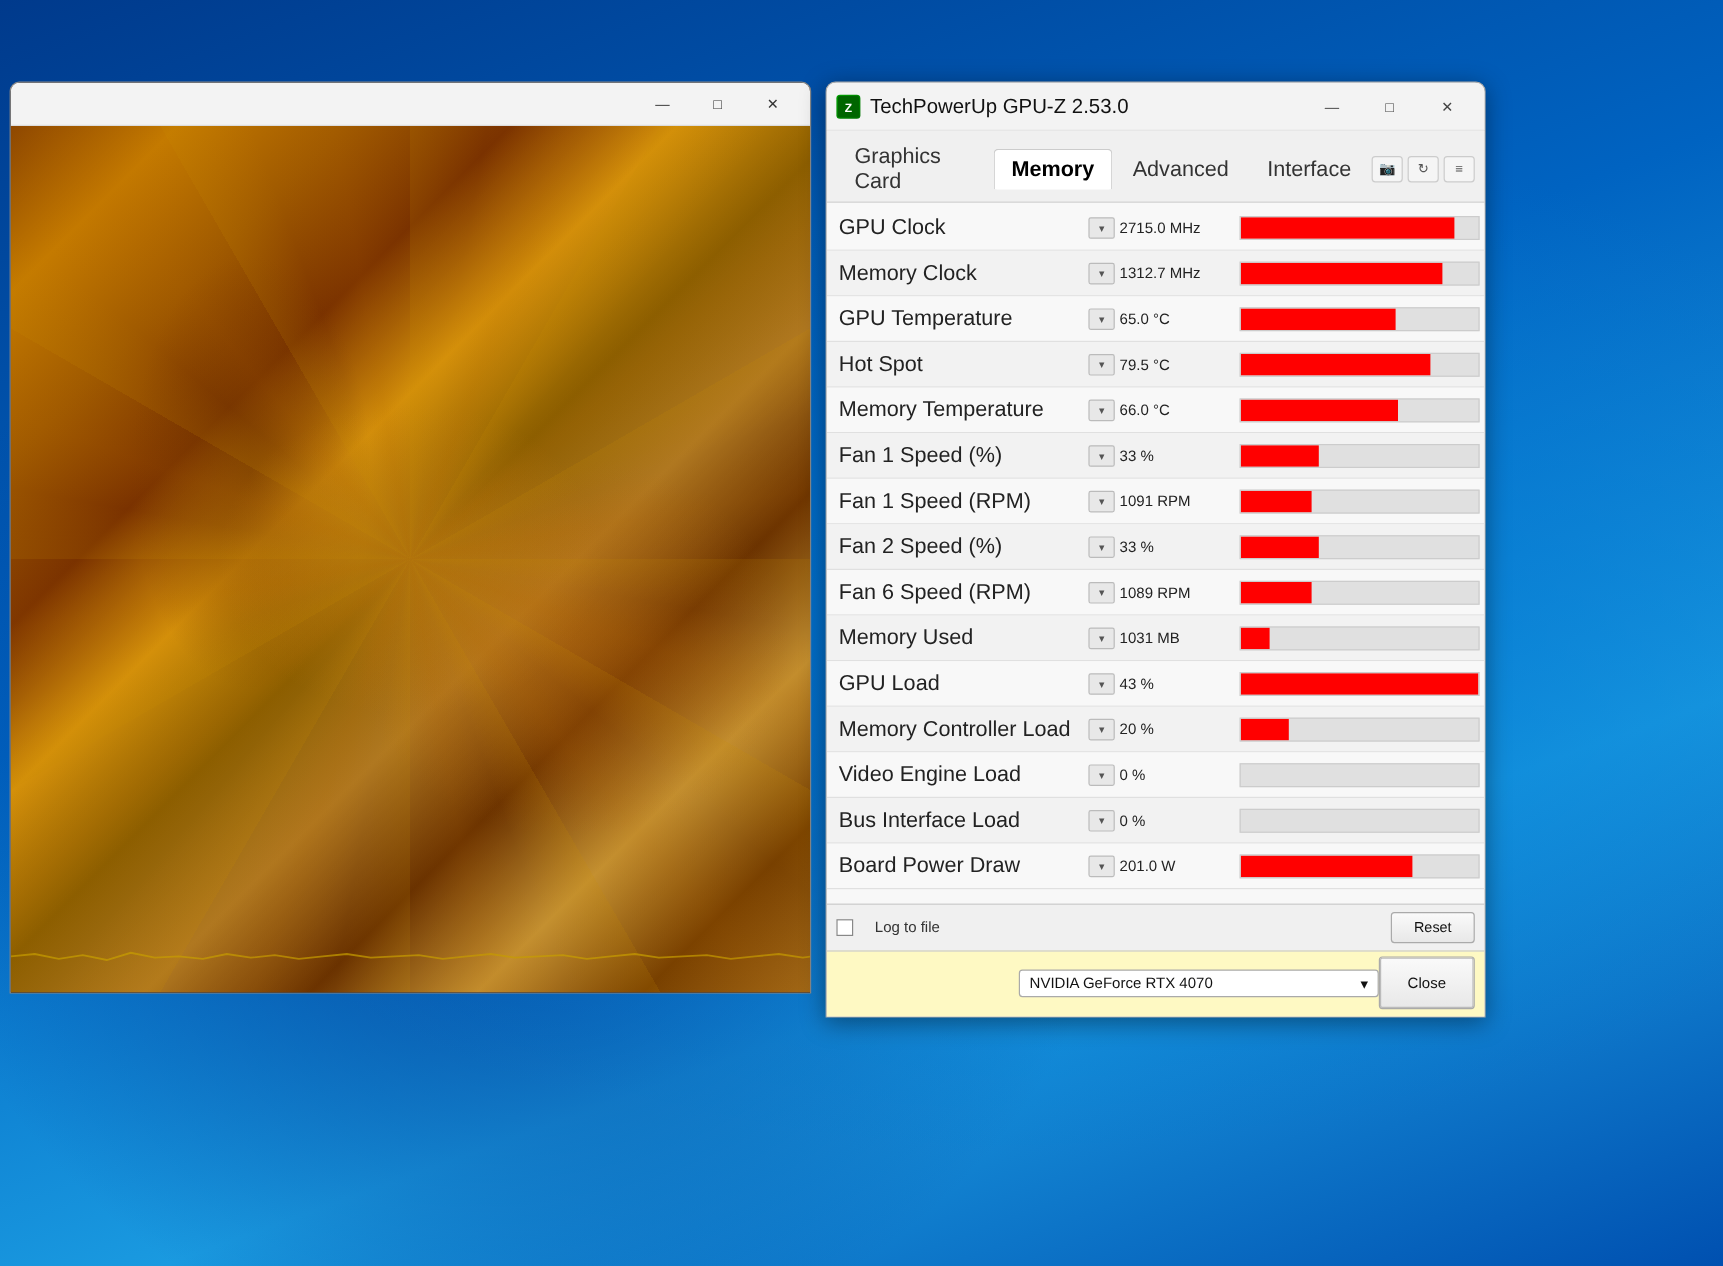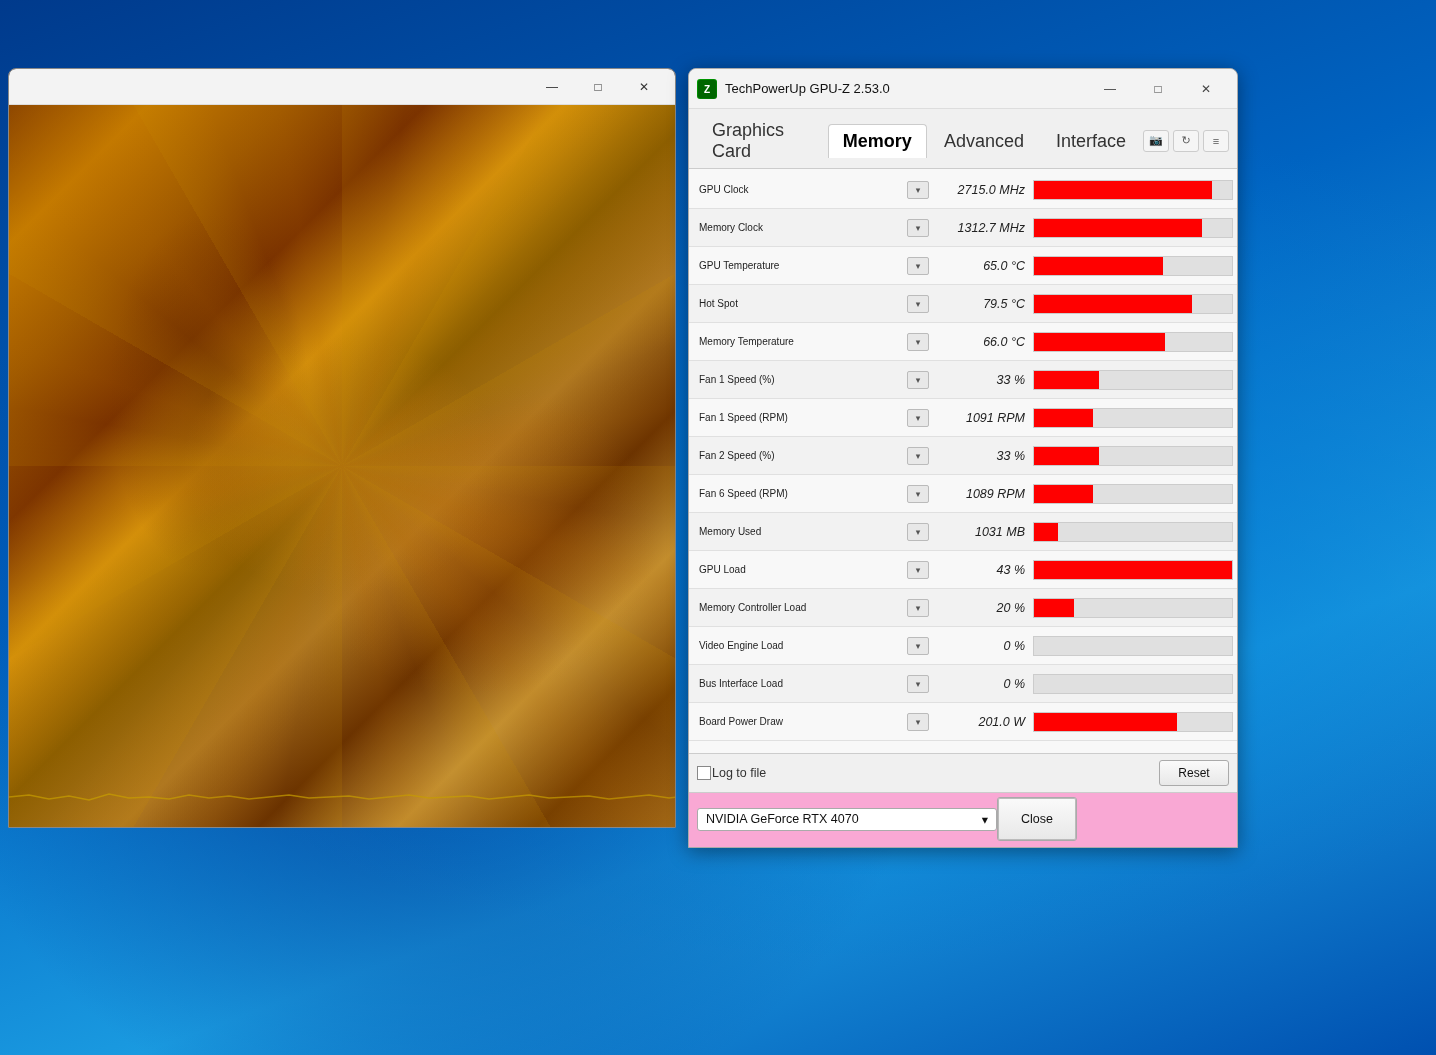--- a/index.html
+++ b/index.html
@@ -131,21 +131,21 @@
       margin-right: 8px;
       font-size: 10px;
       display: flex;
       align-items: center;
       justify-content: center;
       color: white;
       font-weight: bold;
     }
     .gpuz-title-text {
       flex: 1;
-      font-size: 13px;
+      font-size: 17px;
       color: #111;
     }
     .gpuz-win-btns {
       display: flex;
       gap: 2px;
     }
     .gpuz-win-btn {
       width: 46px;
       height: 30px;
       display: flex;
@@ -234,21 +234,21 @@
       height: 38px;
       border-bottom: 1px solid #e0e0e0;
       background: #f8f8f8;
       padding: 0 4px;
     }
     .sensor-row:nth-child(even) {
       background: #f2f2f2;
     }
     .sensor-name {
       width: 210px;
-      font-size: 10px;
+      font-size: 18px;
       color: #222;
       padding-left: 6px;
       white-space: nowrap;
     }
     .sensor-dropdown {
       width: 30px;
       display: flex;
       align-items: center;
       justify-content: center;
     }
@@ -262,23 +262,22 @@
       align-items: center;
       justify-content: center;
       font-size: 9px;
       color: #555;
       cursor: pointer;
     }
     .sensor-value {
       width: 100px;
       font-size: 12.5px;
       color: #222;
-      text-align: right;
+      text-align: left;
       padding-right: 8px;
-      font-style: italic;
     }
     .sensor-bar-container {
       flex: 1;
       height: 20px;
       background: #e0e0e0;
       border: 1px solid #ccc;
       overflow: hidden;
       position: relative;
     }
     .sensor-bar {
@@ -292,21 +291,21 @@
       padding: 6px 8px;
       background: #f0f0f0;
       border-top: 1px solid #ccc;
       display: flex;
       align-items: center;
       justify-content: space-between;
     }
     .gpuz-footer-left {
       display: flex;
       align-items: center;
-      gap: 1px;
+      gap: 18px;
     }
     .log-checkbox {
       width: 14px;
       height: 14px;
       border: 1px solid #888;
       background: #fff;
       cursor: pointer;
     }
     .log-label {
       font-size: 12.5px;
@@ -327,25 +326,25 @@
       cursor: pointer;
       color: #111;
       display: flex;
       align-items: center;
       justify-content: center;
     }
 
     
     .gpuz-gpu-bar {
       padding: 4px 8px 6px 8px;
-      background: #f9a8d4;
+      background: #fef9c3;
       border-top: 1px solid #ccc;
       display: flex;
       align-items: center;
-      justify-content: flex-start;
+      justify-content: flex-end;
     }
     .gpu-selector {
       display: flex;
       align-items: center;
       border: 1px solid #aaa;
       background: #fff;
       border-radius: 3px;
       padding: 3px 8px;
       font-size: 12.5px;
       color: #111;

